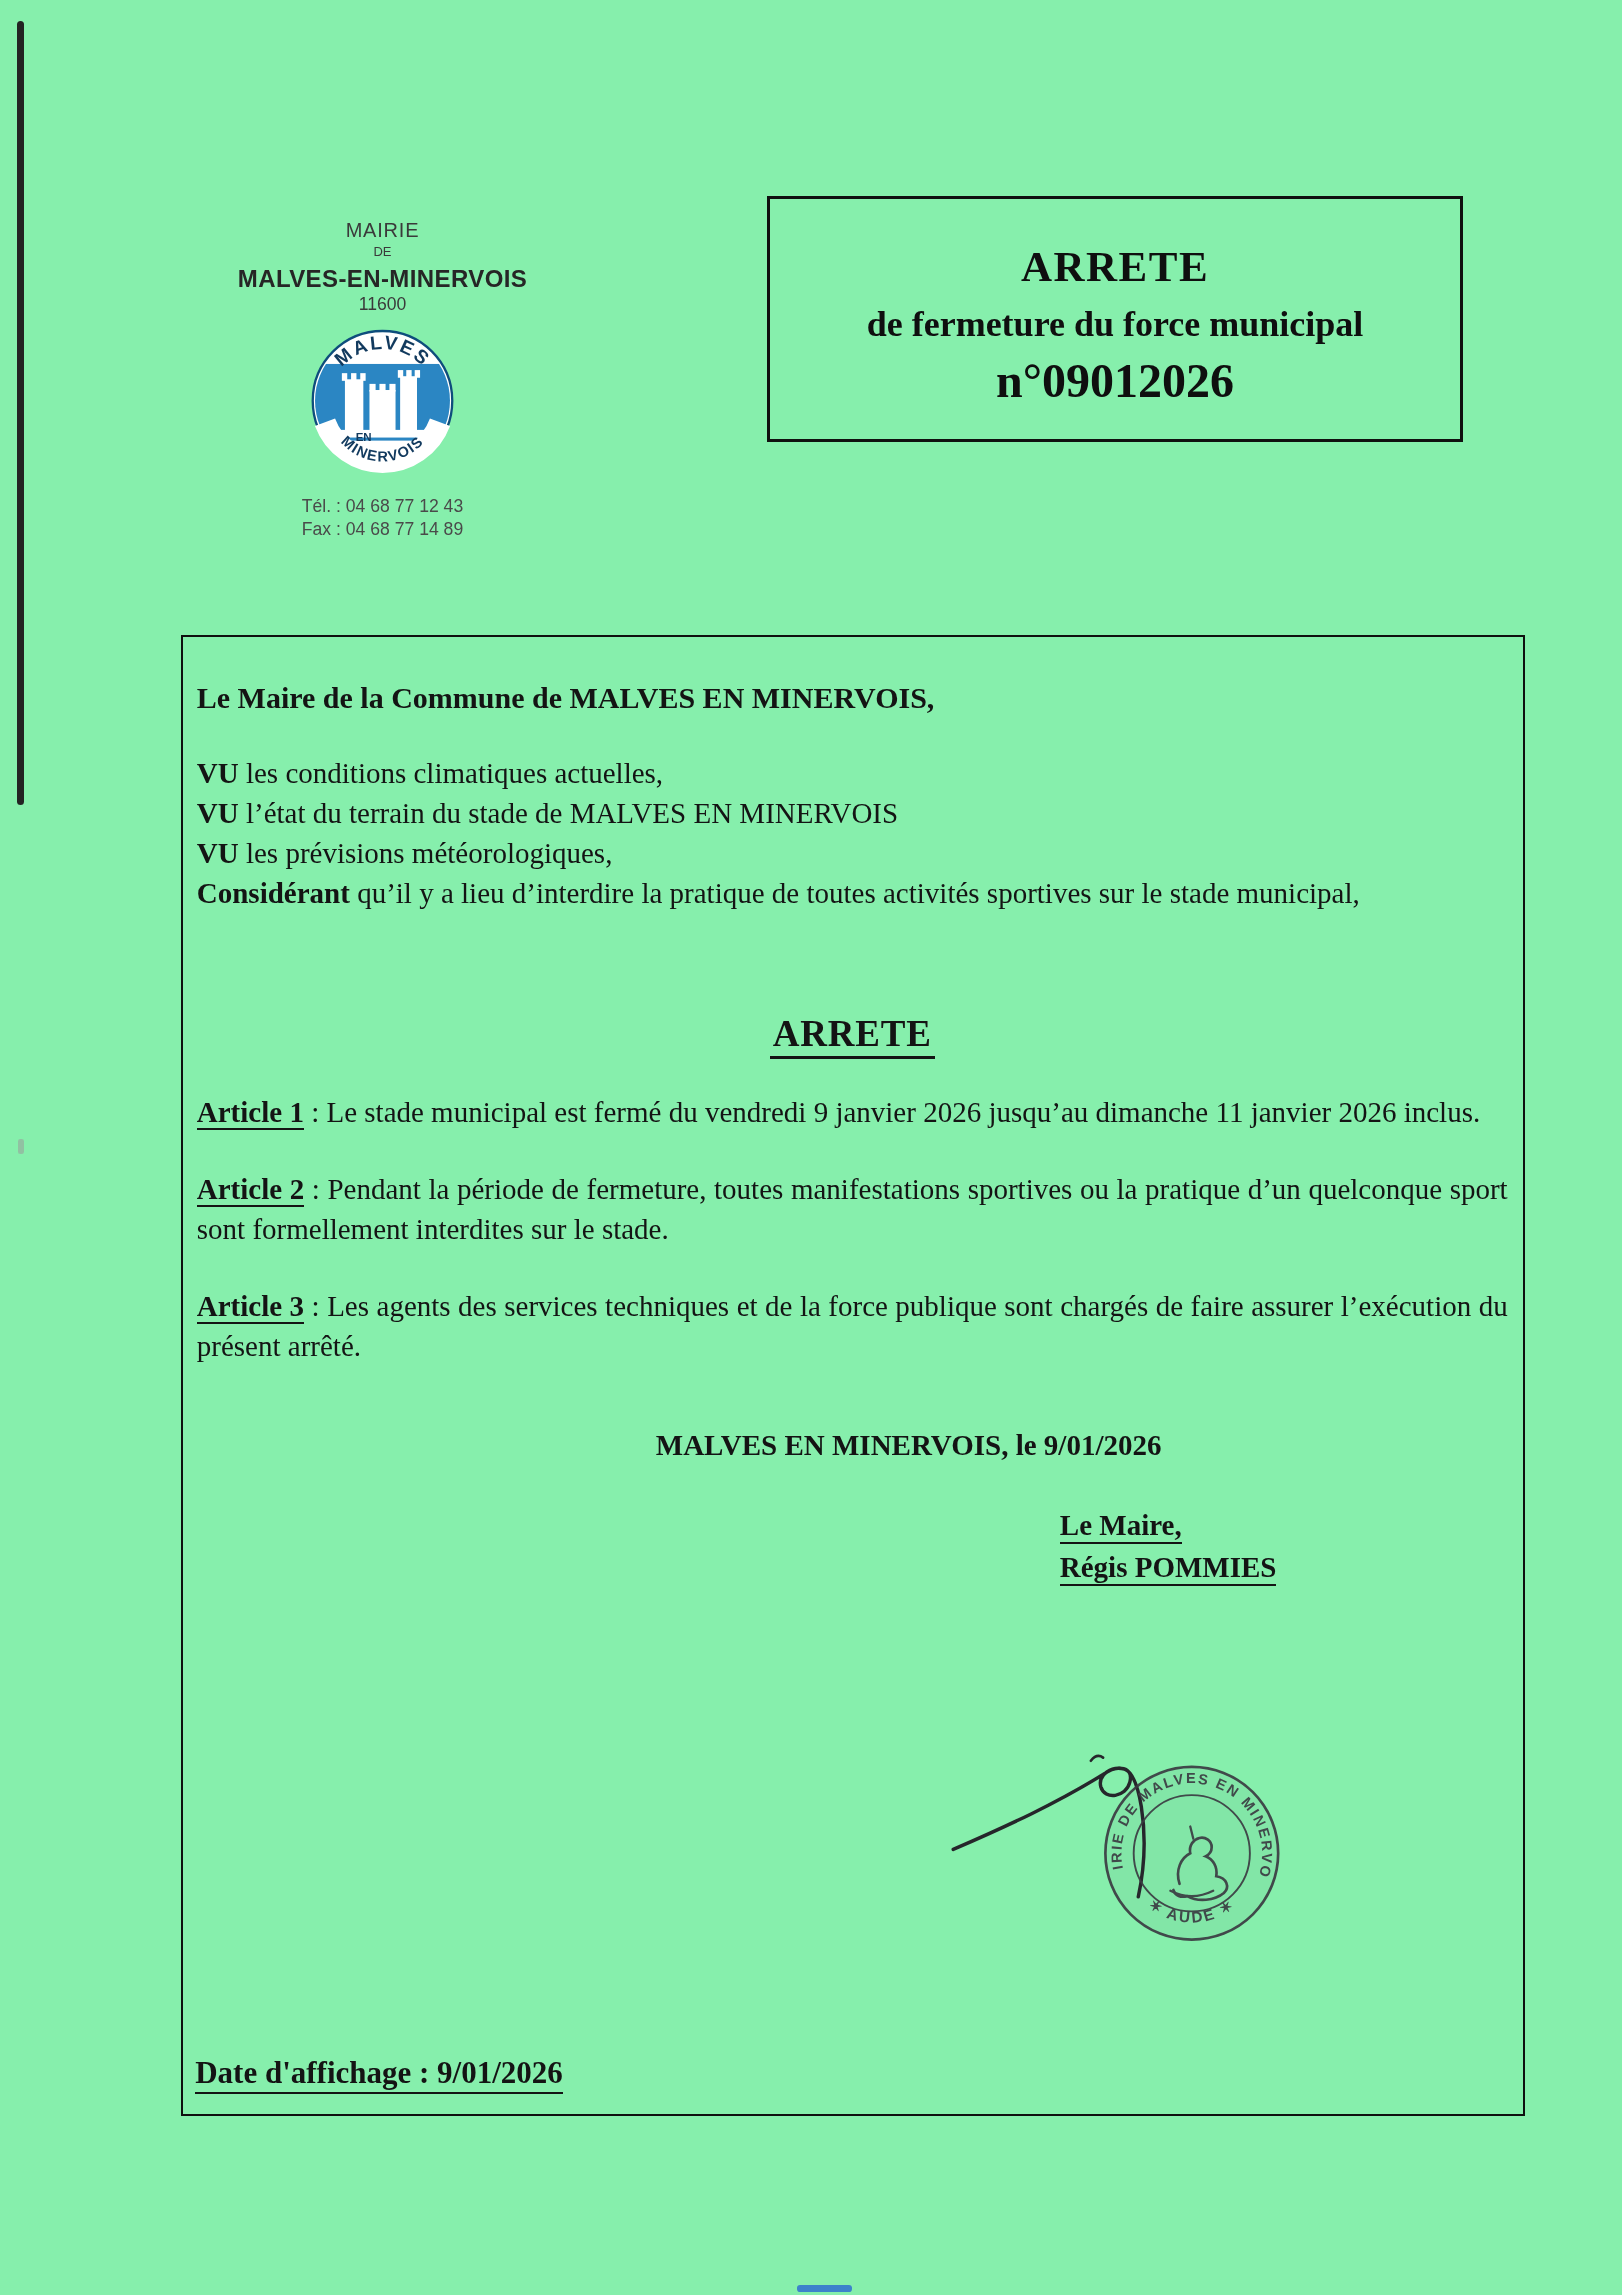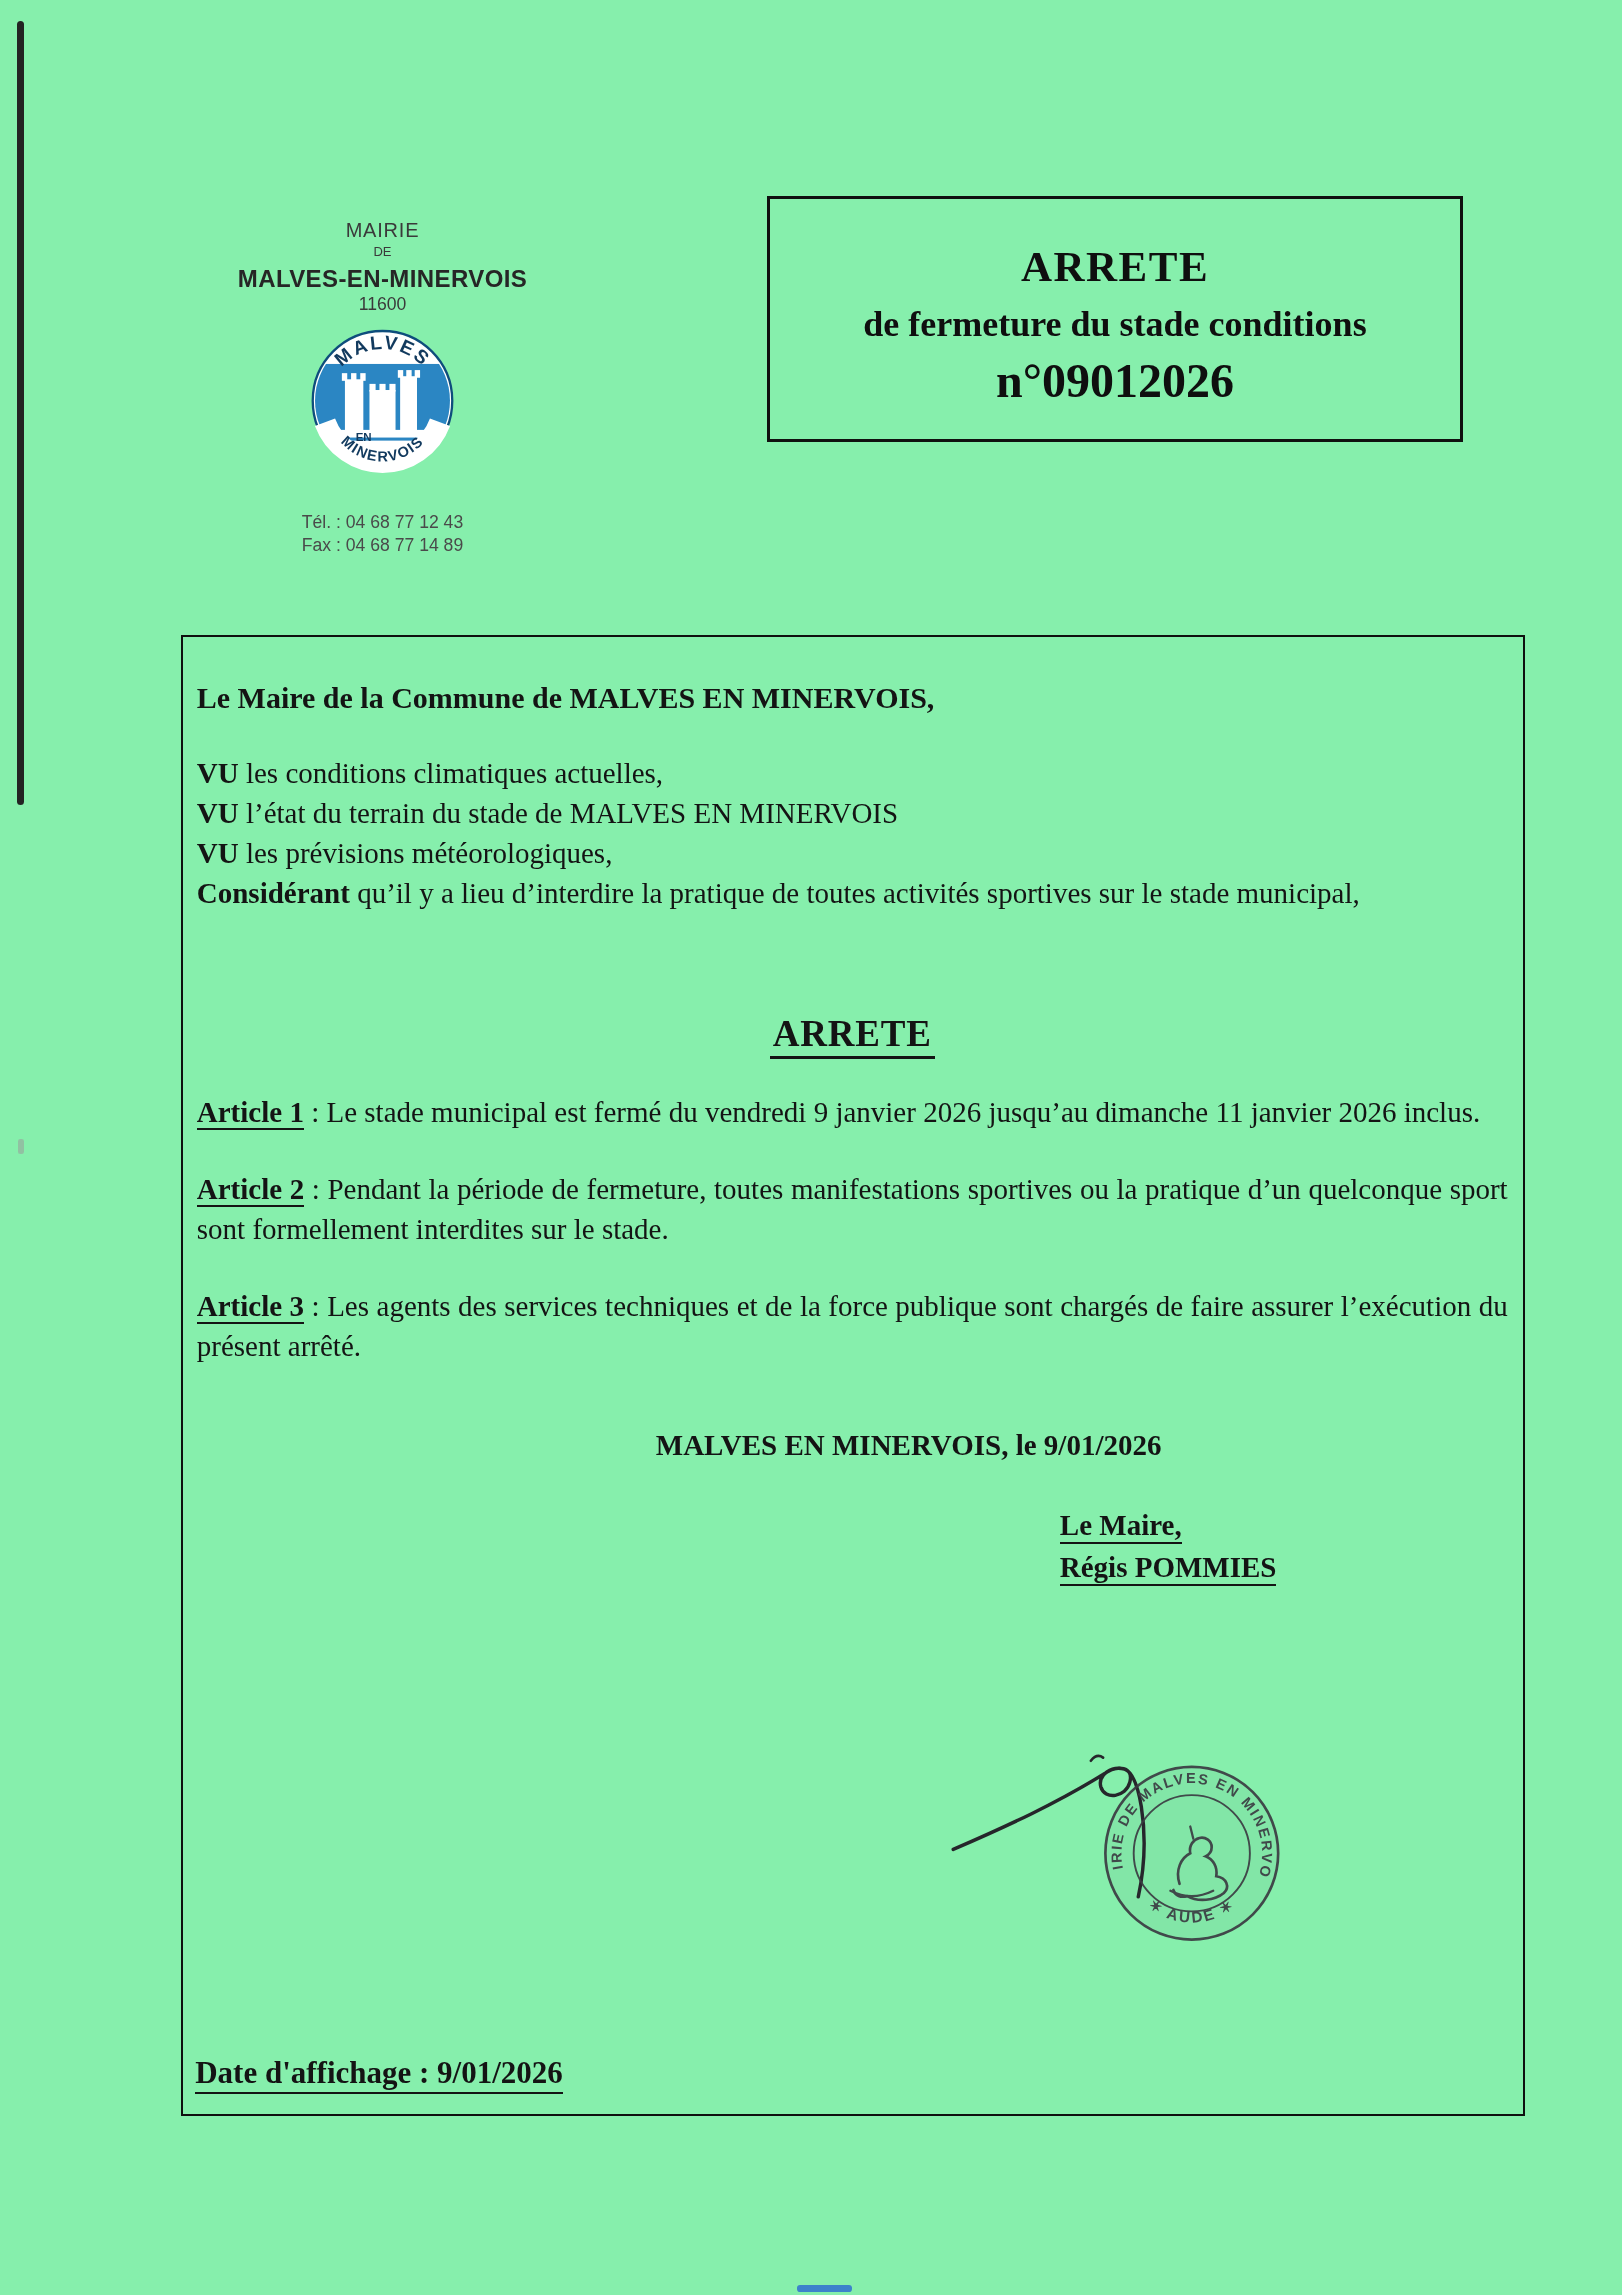--- a/index.html
+++ b/index.html
@@ -20,21 +20,21 @@
   .scan-mark-blue { position:absolute; left:797px; bottom:3.1px; width:55px; height:6.9px; background:#2f6fd0; opacity:.85; border-radius:3.1px; }
 
   
   .letterhead { position:absolute; left:222px; top:219px; width:321px; text-align:center;
                 font-family:"Liberation Sans", sans-serif; color:#3a3a3a; }
   .lh-mairie { font-size:20px; letter-spacing:0.8px; }
   .lh-de     { font-size:13px; margin-top:1.5px; }
   .lh-name   { font-size:24px; font-weight:bold; color:#262626; margin-top:6.1px; letter-spacing:0.4px; }
   .lh-cp     { font-size:17.6px; margin-top:1.5px; }
   .lh-logo   { margin-top:9.2px; }
-  .lh-contact{ margin-top:19px; font-size:17.6px; color:#4a4a4a; line-height:1.3; }
+  .lh-contact{ margin-top:3px; font-size:17.6px; color:#4a4a4a; line-height:1.3; }
   .lh-contact .inner { display:inline-block; text-align:left; }
 
   
   .title-box { position:absolute; left:767px; top:196px; width:696px; height:246px;
                border:3.1px solid #101010; text-align:center; color:#0f0f0f; padding-top:43px; }
   .tb-line1 { font-size:43px; font-weight:bold; letter-spacing:1.5px; }
   .tb-line2 { font-size:36px; font-weight:bold; margin-top:12.2px; }
   .tb-line3 { font-size:48px; font-weight:bold; margin-top:7.7px; }
 
   
@@ -112,21 +112,21 @@
     <div class="lh-contact">
       <div class="inner">
         <div>Tél. : 04 68 77 12 43</div>
         <div>Fax : 04 68 77 14 89</div>
       </div>
     </div>
   </header>
 
   <section class="title-box">
     <div class="tb-line1">ARRETE</div>
-    <div class="tb-line2">de fermeture du stade conditions</div>
+    <div class="tb-line2">de fermeture du force municipal</div>
     <div class="tb-line3">n°09012026</div>
   </section>
 
   <section class="main-box">
 
     <p class="opening">Le Maire de la Commune de MALVES EN MINERVOIS,</p>
 
     <div class="vu-block">
       <div class="recital">
         <b>VU</b><span> les conditions climatiques actuelles,</span>

